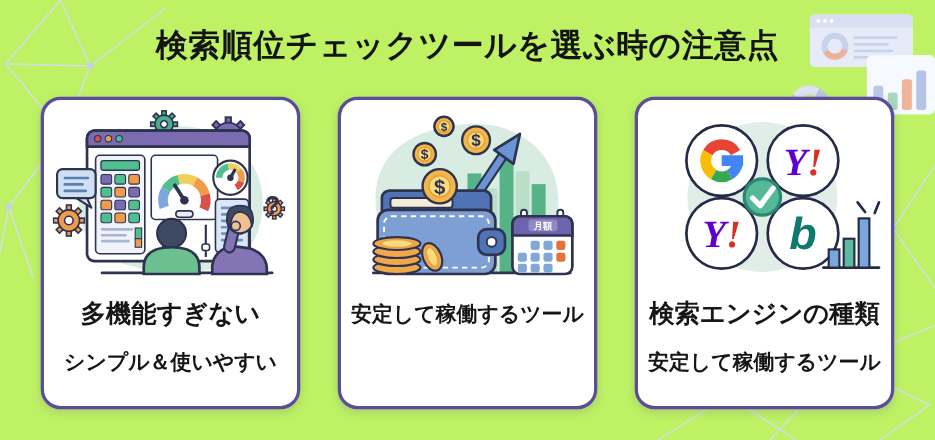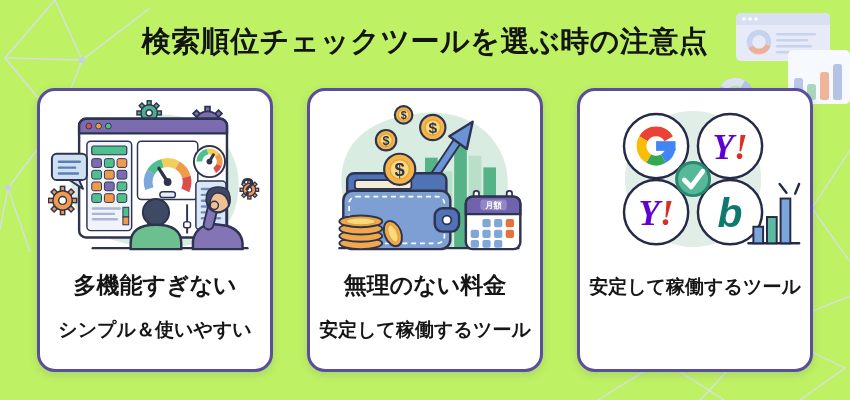--- a/index.html
+++ b/index.html
@@ -279,21 +279,20 @@
             <rect x="157" y="134" width="8.5" height="8.5" rx="2" fill="#7fa8d9"></rect>
               <rect x="169" y="134" width="8.5" height="8.5" rx="2" fill="#7fa8d9"></rect>
               <rect x="181" y="134" width="8.5" height="8.5" rx="2" fill="#7fa8d9"></rect>
               <rect x="193" y="134" width="8.5" height="8.5" rx="2" fill="#e8703a"></rect>
             <rect x="157" y="144.5" width="8.5" height="8" rx="2" fill="#7fa8d9"></rect>
               <rect x="169" y="144.5" width="8.5" height="8" rx="2" fill="#7fa8d9"></rect>
               <rect x="181" y="144.5" width="8.5" height="8" rx="2" fill="#7fa8d9"></rect>
           </g>
         </g>
       </svg>
-      <div class="card-title">無理のない料金</div>
       <div class="card-subtitle">安定して稼働するツール</div>
     </div>
 
     <div class="card">
       <svg class="illo" width="214" height="170" viewBox="0 0 220 170">
         <circle cx="108" cy="82" r="70" fill="#e0eee7"></circle>
         <circle cx="70" cy="48" r="33" fill="#ffffff" stroke="#252a47" stroke-width="2.5"></circle>
         <circle cx="146" cy="48" r="33" fill="#ffffff" stroke="#252a47" stroke-width="2.5"></circle>
         <circle cx="70" cy="116" r="33" fill="#ffffff" stroke="#252a47" stroke-width="2.5"></circle>
         <circle cx="146" cy="116" r="33" fill="#ffffff" stroke="#252a47" stroke-width="2.5"></circle>
@@ -319,17 +318,18 @@
 
         <g>
           <line x1="165" y1="148" x2="217" y2="148" stroke="#252a47" stroke-width="2.5" stroke-linecap="round"></line>
           <rect x="170" y="131" width="10" height="17" fill="#7ba6da" stroke="#252a47" stroke-width="2"></rect>
           <rect x="184" y="121" width="10" height="27" fill="#5eb9a1" stroke="#252a47" stroke-width="2"></rect>
           <rect x="198" y="102" width="10" height="46" fill="#7ba6da" stroke="#252a47" stroke-width="2"></rect>
           <path d="M204,96 L197,87" stroke="#252a47" stroke-width="2.5" stroke-linecap="round"></path>
           <path d="M213,97 L217,87" stroke="#252a47" stroke-width="2.5" stroke-linecap="round"></path>
         </g>
       </svg>
+      <div class="card-title">検索エンジンの種類</div>
       <div class="card-subtitle">安定して稼働するツール</div>
     </div>
 
   </div>
 </div>
 
 </body></html>

